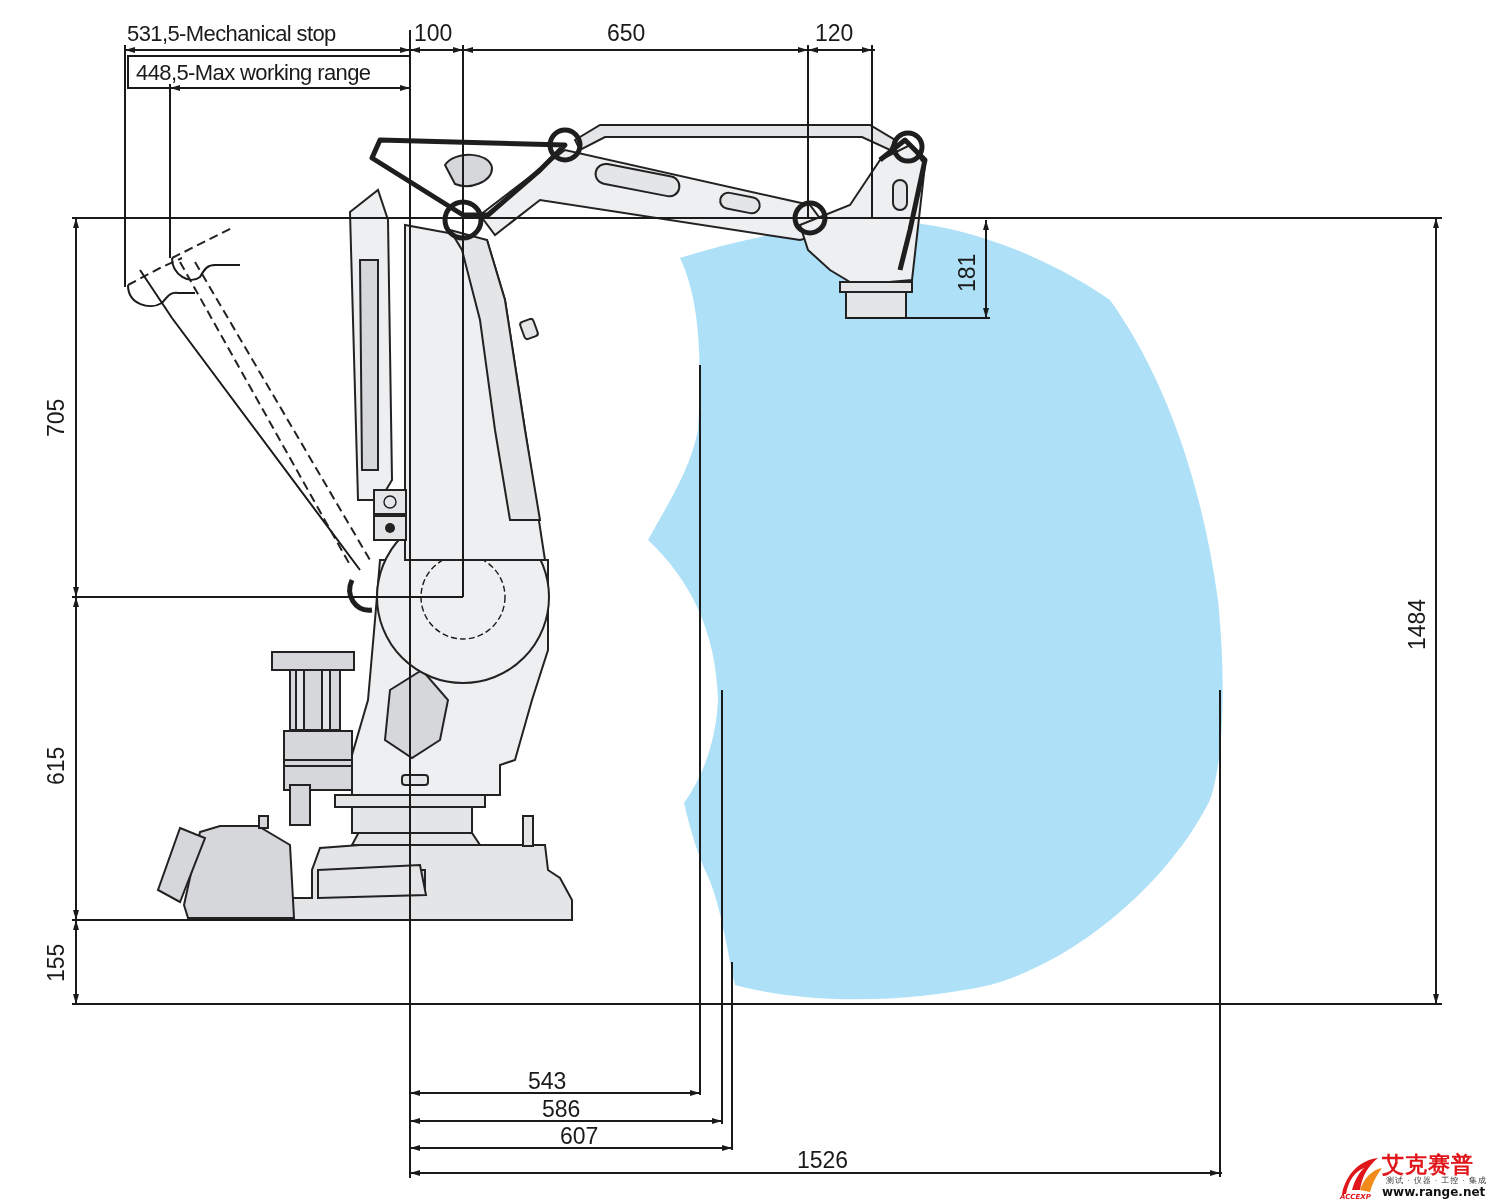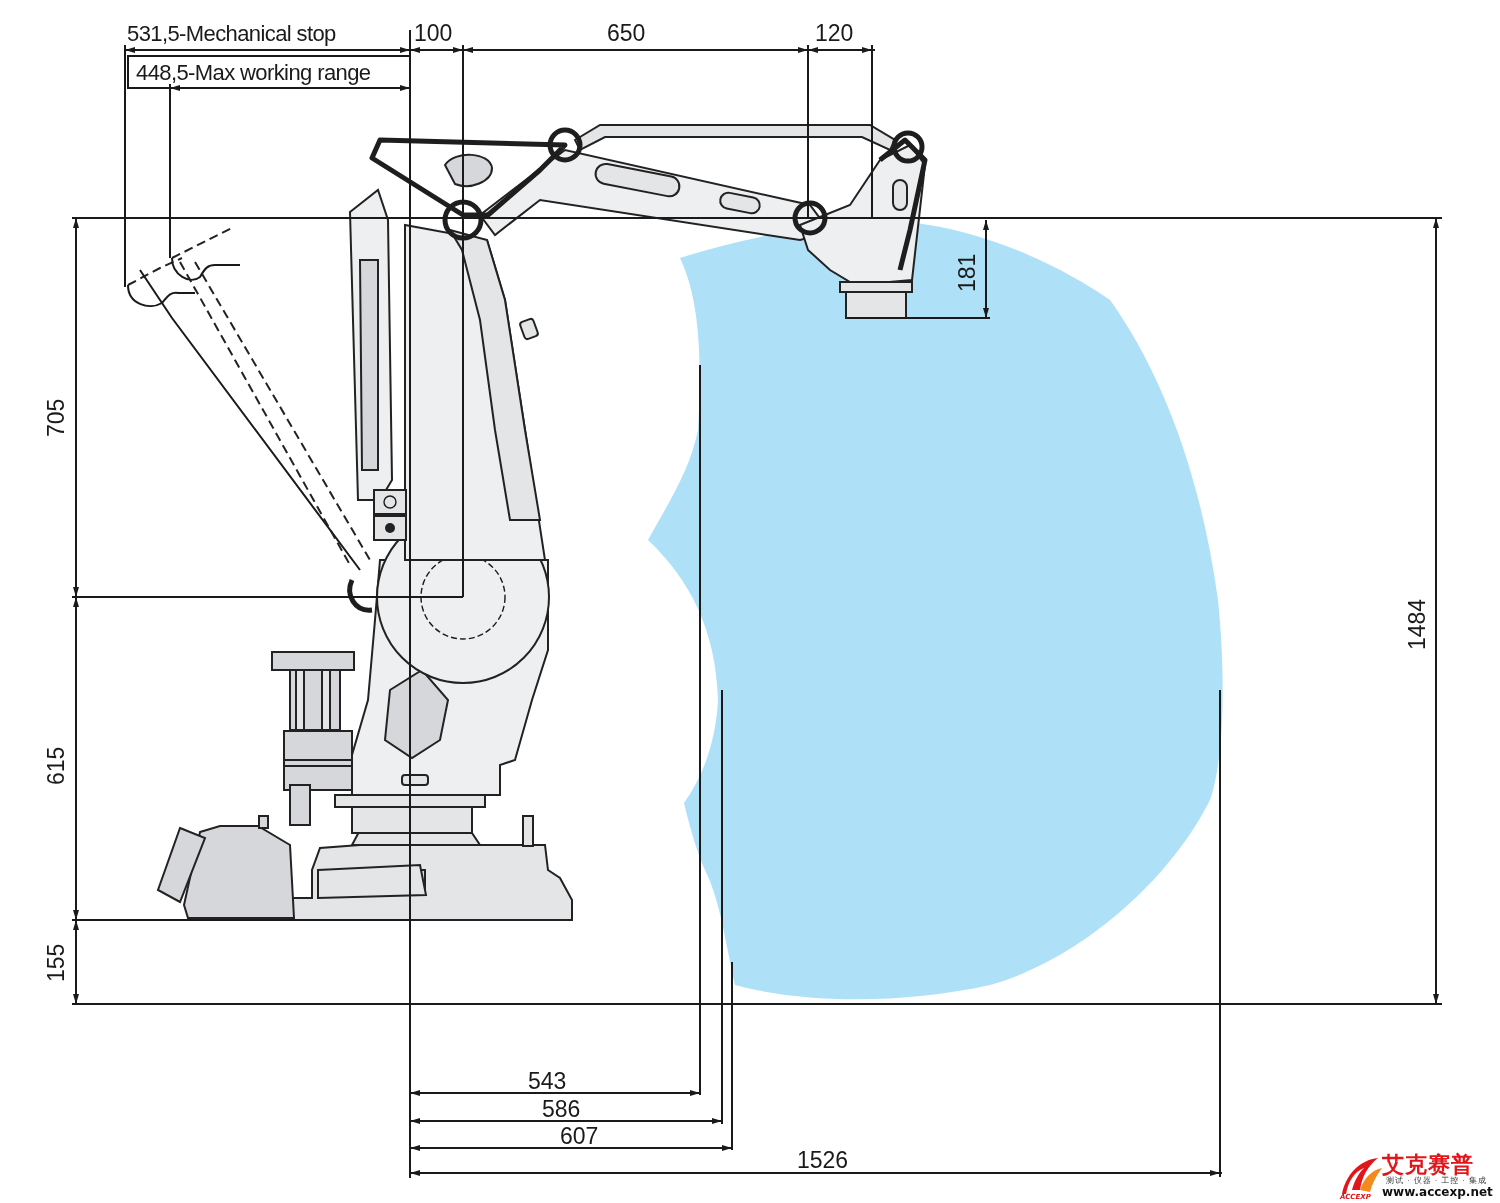--- a/index.html
+++ b/index.html
@@ -206,14 +206,14 @@
 </svg>
 
 <div class="logo-box">
   <svg class="logo-mark" viewBox="0 0 46 46">
     <path d="M 4 40 C 8 20 22 6 40 4 C 30 12 24 22 22 36 L 14 36 C 16 28 20 20 26 14 C 16 18 10 28 8 40 Z" fill="#e0161b"></path>
     <path d="M 22 36 C 26 24 34 16 44 14 C 38 22 34 30 32 38 Z" fill="#f28a1c"></path>
     <text x="2" y="45" font-family="DejaVu Sans, sans-serif" font-size="7" font-weight="bold" fill="#e0161b" font-style="italic">ACCEXP</text>
   </svg>
   <div class="logo-cn">艾克赛普</div>
   <div class="logo-sub">测试 · 仪器 · 工控 · 集成</div>
-  <div class="logo-url">www.accexp.net</div>
+  <div class="logo-url">www.range.net</div>
 </div>
 
 </body></html>

